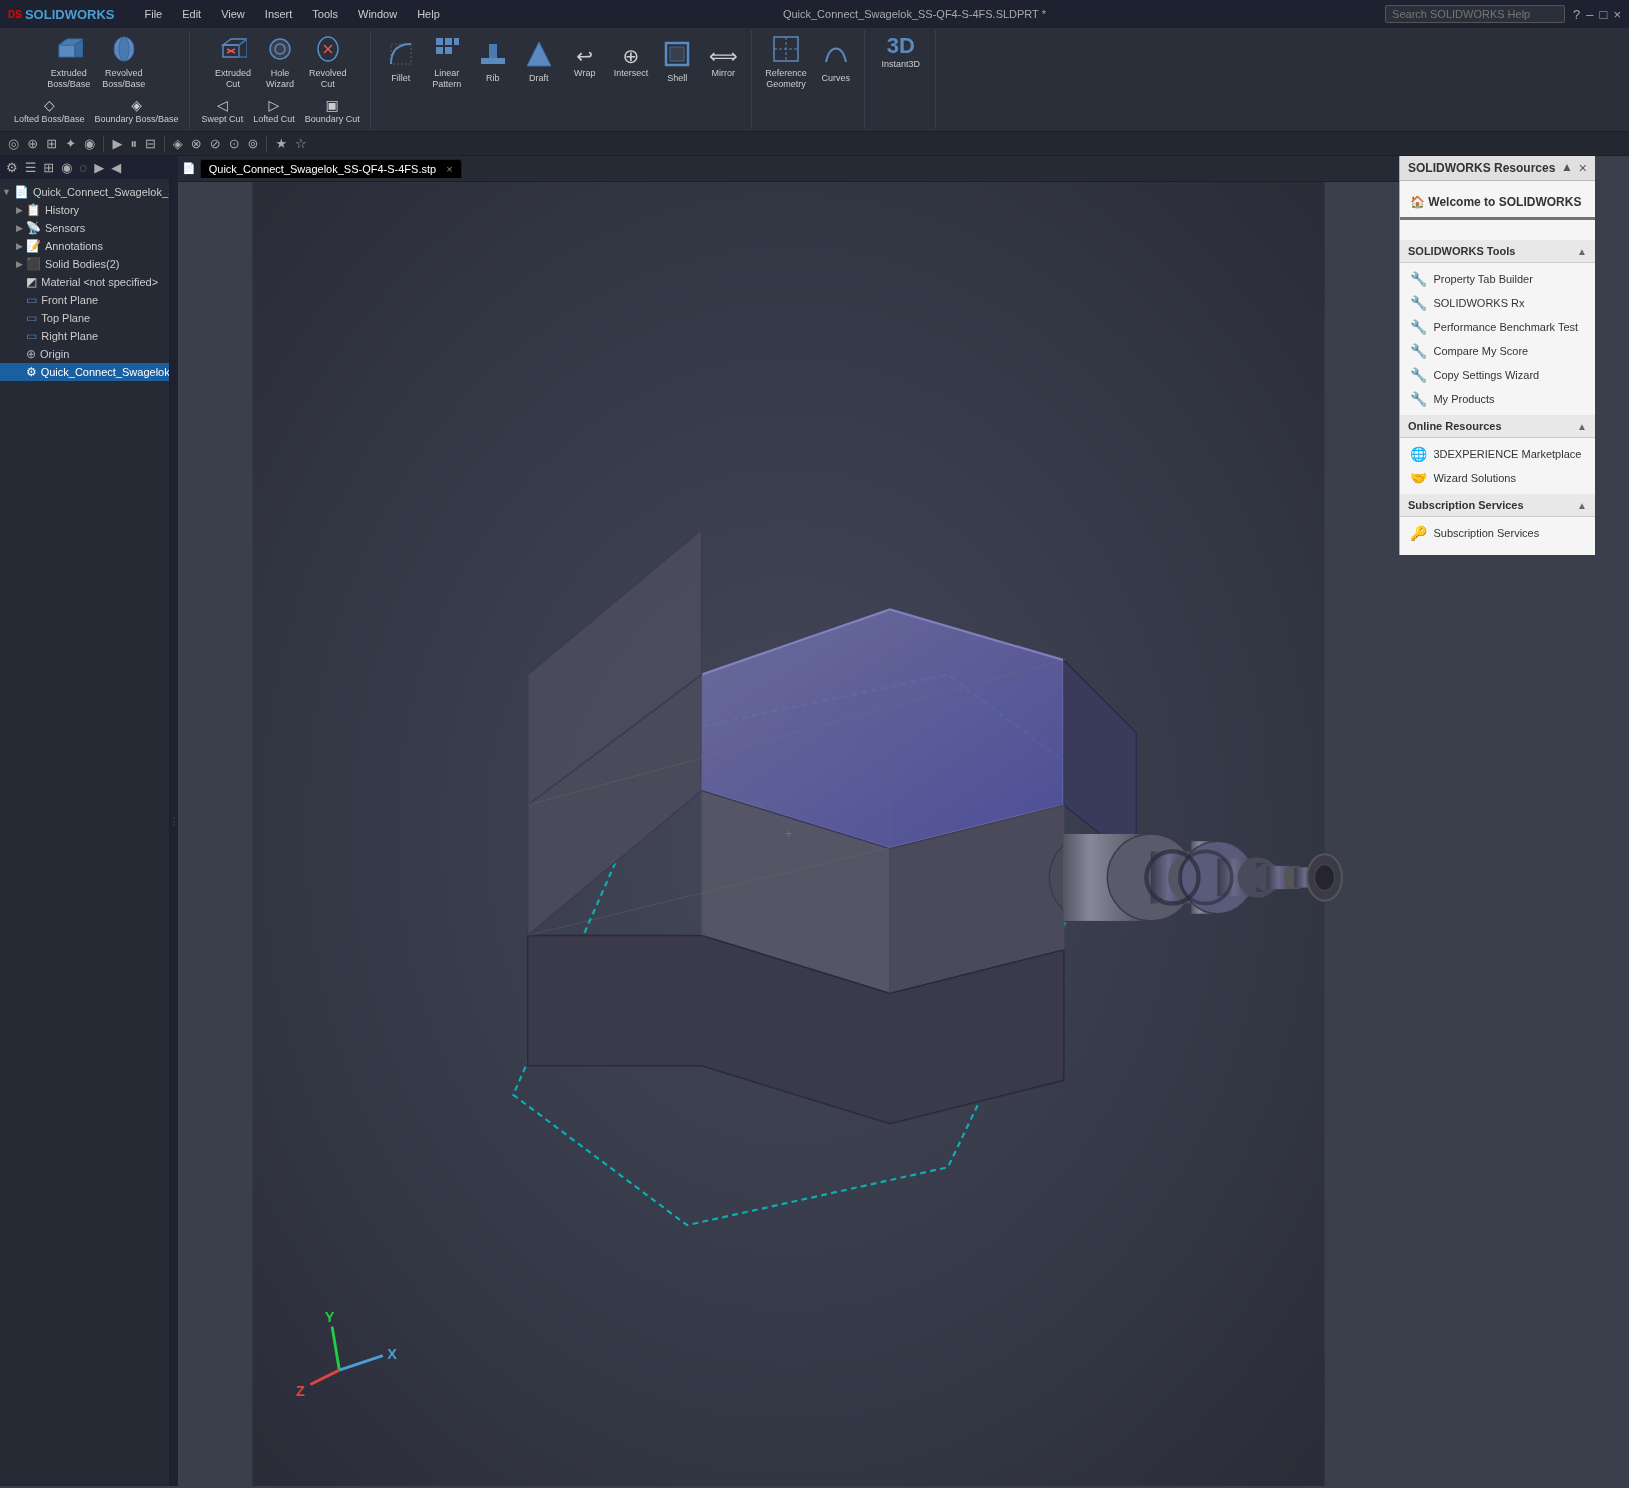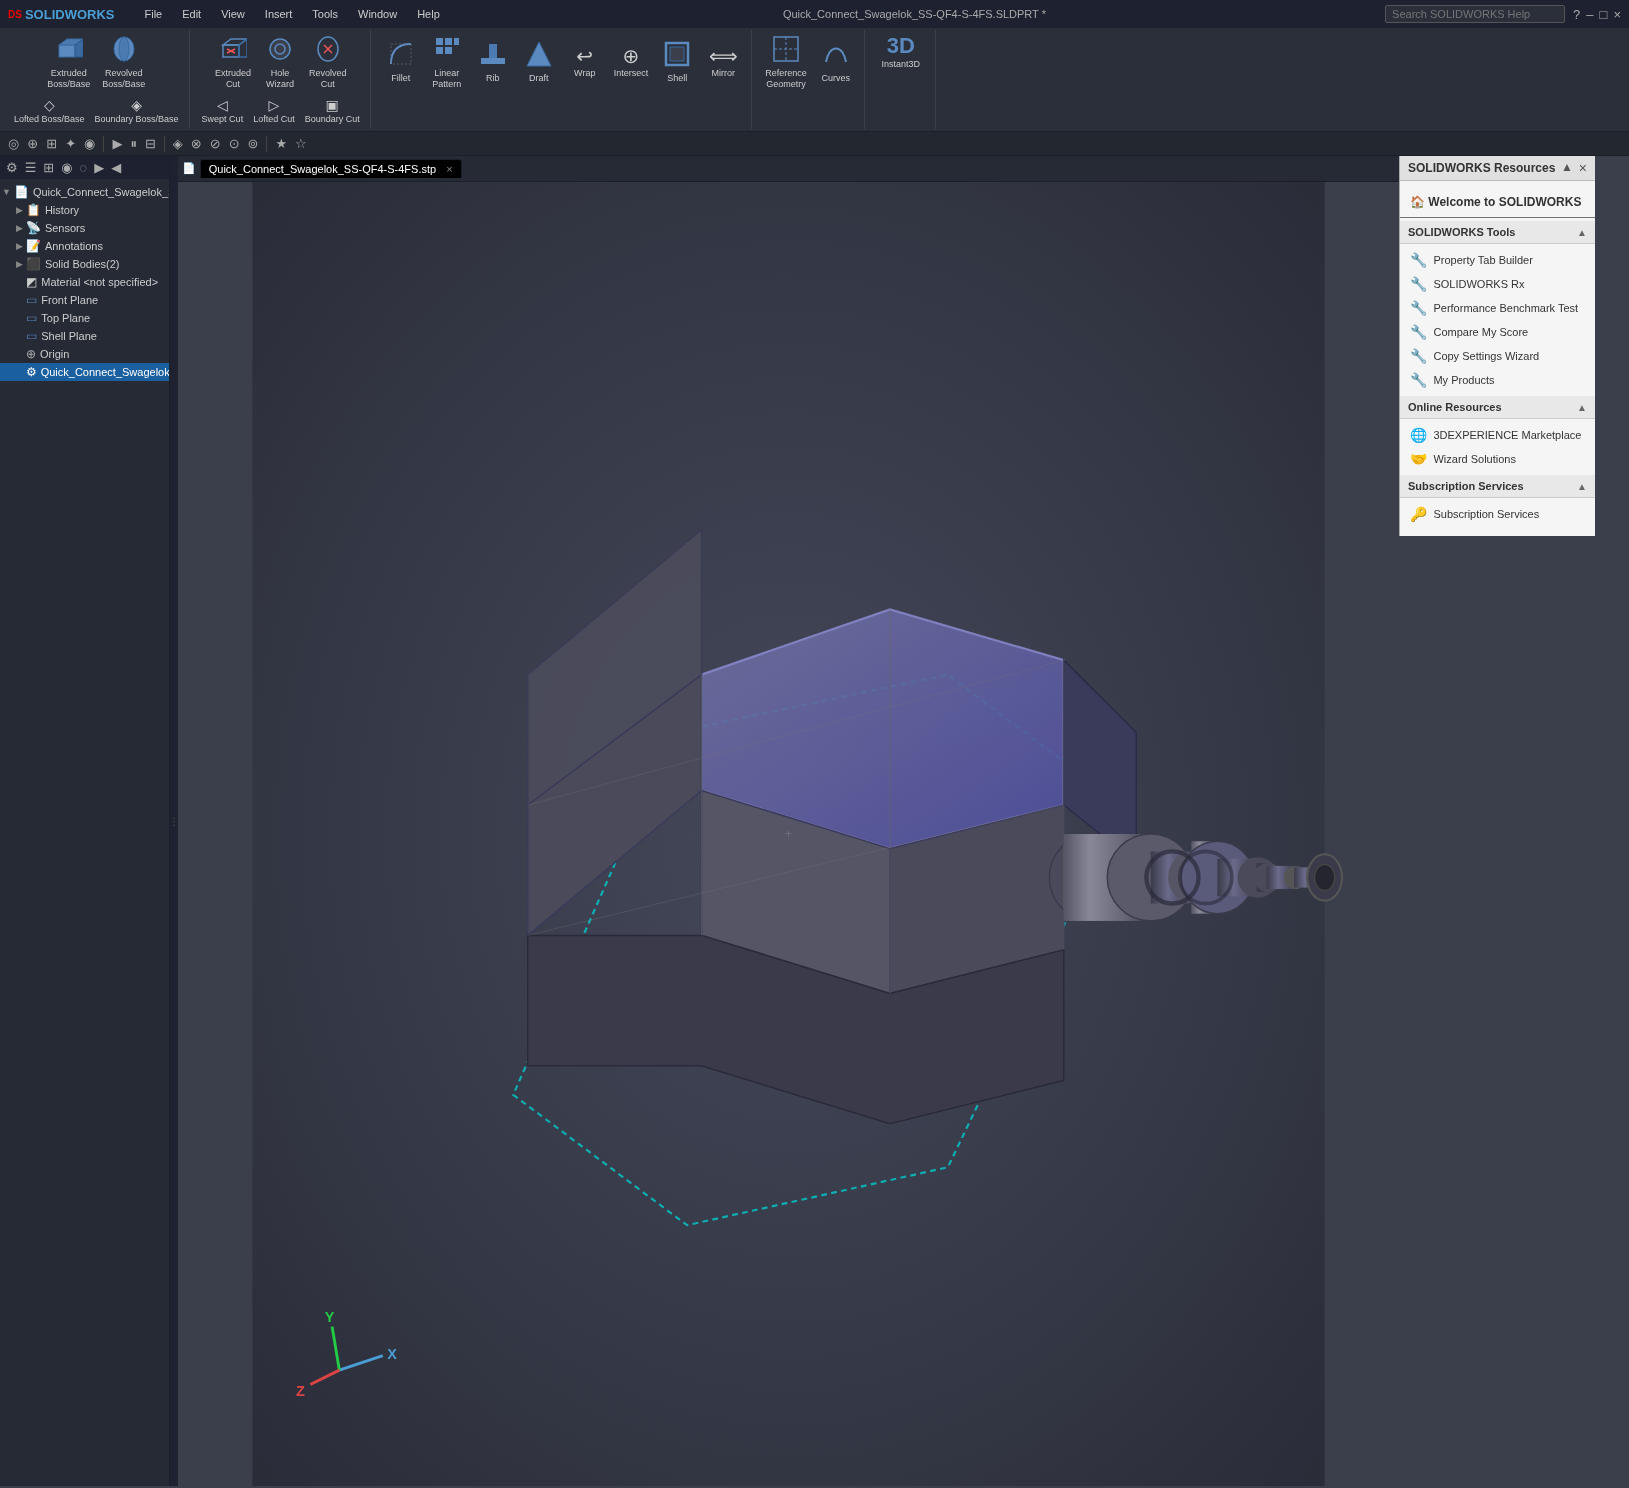--- a/index.html
+++ b/index.html
@@ -237,22 +237,22 @@
       font-size: 11px;
       color: #333;
       gap: 6px;
     }
     .rp-item .rp-icon { font-size: 14px; color: #c00; }
     .rp-welcome {
       padding: 8px 10px;
       font-size: 12px;
       color: #333;
       font-weight: bold;
-      border-bottom: 1px solid #737373;
-      margin-bottom: 3px;
+      border-bottom: 3px solid #737373;
+      margin-bottom: 20px;
     }
 
     
     #context-toolbar {
       display: flex;
       align-items: center;
       background: #222730;
       padding: 2px 6px;
       gap: 4px;
       height: 24px;
@@ -548,21 +548,21 @@
         <span>Front Plane</span>
       </div>
       <div class="tree-item tree-indent-1">
         <span class="expand-arrow" style="visibility:hidden;">▶</span>
         <span class="ti-icon" style="color:#5a8abf;">▭</span>
         <span>Top Plane</span>
       </div>
       <div class="tree-item tree-indent-1">
         <span class="expand-arrow" style="visibility:hidden;">▶</span>
         <span class="ti-icon" style="color:#5a8abf;">▭</span>
-        <span>Shell Plane</span>
+        <span>Right Plane</span>
       </div>
       <div class="tree-item tree-indent-1">
         <span class="expand-arrow" style="visibility:hidden;">▶</span>
         <span class="ti-icon" style="color:#aaa;">⊕</span>
         <span>Origin</span>
       </div>
       <div class="tree-item tree-indent-1 selected">
         <span class="expand-arrow" style="visibility:hidden;">▶</span>
         <span class="ti-icon">⚙</span>
         <span>Quick_Connect_Swagelok_SS-QF</span>

